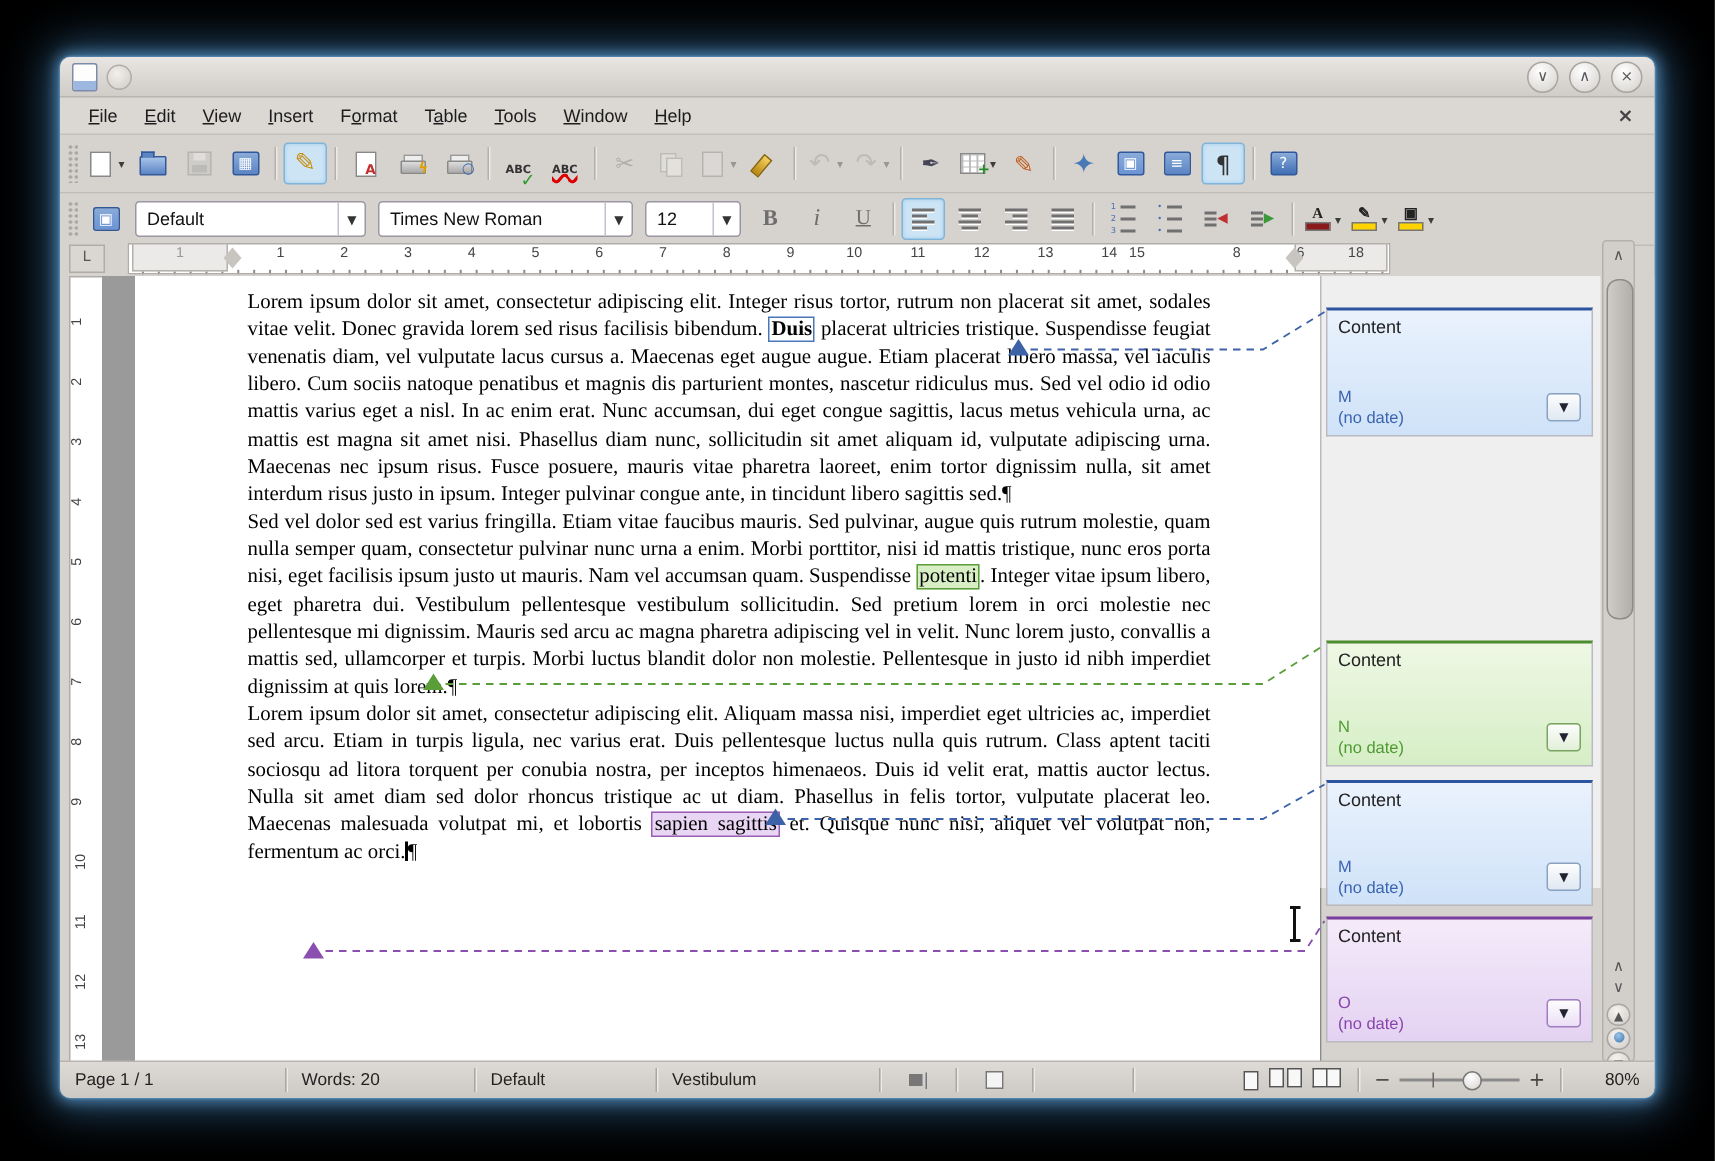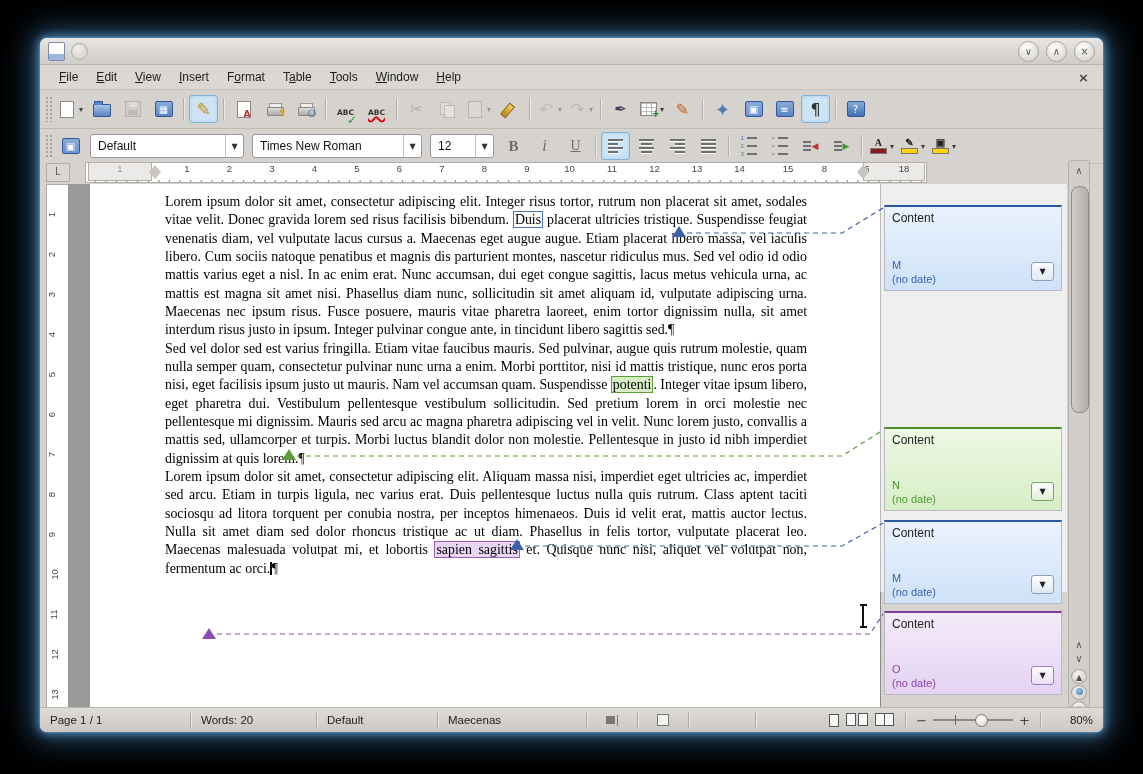--- a/index.html
+++ b/index.html
@@ -61,21 +61,21 @@
   #canvas{position:absolute;left:0;top:146px;width:1063px;height:524px;background:#d6d2ce;overflow:hidden;}
   #vruler{position:absolute;left:6px;top:0;width:21px;height:524px;background:#fff;border:1px solid #b0aca8;}
   .vnum{position:absolute;left:2px;font-size:9.5px;color:#444;transform:rotate(-90deg);}
   #workspace-strip{position:absolute;left:28px;top:0;width:22px;height:524px;background:#9a9a9a;}
   #page{position:absolute;left:50px;top:0;width:790px;height:524px;background:#fff;
     border-right:1px solid #8a8a8a;}
   #text-layer{position:absolute;left:75px;top:9px;width:642px;
     font-family:"Liberation Serif","DejaVu Serif",serif;font-size:13.9px;line-height:18.33px;
     text-align:justify;color:#000;}
   #text-layer p{margin:0;}
-  .anchor-blue{border:1px solid #4a76b8;padding:0 1px;}
+  .anchor-blue{border:1px solid #4a76b8;padding:0 1px;font-weight:bold;}
   .anchor-green{background:#d8efc6;border:1px solid #5a9e3a;padding:0 1px;}
   .anchor-purple{background:#e9d6f4;border:1px solid #9a5fb5;padding:0 1px;}
   .caret-line{display:inline-block;width:1.5px;height:13px;background:#000;vertical-align:-2px;}
   
   #comment-pane{position:absolute;left:840px;top:0;width:186px;height:408px;background:#efefef;
     border-left:1px solid #bbb;}
   .comment{position:absolute;left:3px;width:178px;border:1px solid #b9b9c2;box-sizing:border-box;
     font-size:12px;color:#222;}
   .comment .c-text{padding:4px 7px;}
   .comment .c-author{position:absolute;left:7px;bottom:19px;font-size:11px;}
@@ -475,21 +475,21 @@
           <span class="rnum" style="left: 317px;">5</span>
           <span class="rnum" style="left: 359.5px;">6</span>
           <span class="rnum" style="left: 402px;">7</span>
           <span class="rnum" style="left: 444.5px;">8</span>
           <span class="rnum" style="left: 487px;">9</span>
           <span class="rnum" style="left: 529.5px;">10</span>
           <span class="rnum" style="left: 572px;">11</span>
           <span class="rnum" style="left: 614.5px;">12</span>
           <span class="rnum" style="left: 657px;">13</span>
           <span class="rnum" style="left: 699.5px;">14</span>
-          <span class="rnum" style="left: 748px;">15</span>
+          <span class="rnum" style="left: 718px;">15</span>
           <span class="rnum" style="left: 784.5px;">8</span>
           <span class="rnum" style="left: 827px;">6</span>
           <span class="rnum" style="left: 864px;">18</span>
         </div>
       <div class="rmark dn" style="left:109px;"></div>
       <div class="rmark up" style="left:109px;"></div>
       <div class="rmark dn" style="left:817px;"></div>
       <div class="rmark up" style="left:817px;"></div>
     </div>
 
@@ -572,21 +572,21 @@
       <div class="sb-navbtn" style="top:540px;">▼</div>
     </div>
 
     <div id="statusbar">
       <div class="sb-field" style="width:130px;">Page 1 / 1</div>
       <div class="sb-div"></div>
       <div class="sb-field" style="width:105px;">Words: 20</div>
       <div class="sb-div"></div>
       <div class="sb-field" style="width:100px;">Default</div>
       <div class="sb-div"></div>
-      <div class="sb-field" style="width:128px;">Maecenas</div>
+      <div class="sb-field" style="width:128px;">Vestibulum</div>
       <div class="sb-div"></div>
       <div class="sb-field" style="width:30px;justify-content:center;">
         <span style="display:inline-block;width:9px;height:8px;background:#777;"></span>
         <span style="display:inline-block;width:1.5px;height:11px;background:#777;margin-left:2px;"></span>
       </div>
       <div class="sb-div"></div>
       <div class="sb-field" style="width:30px;justify-content:center;">
         <span style="display:inline-block;width:10px;height:10px;border:1px solid #777;background:#f4f4f4;"></span>
       </div>
       <div class="sb-div"></div>

